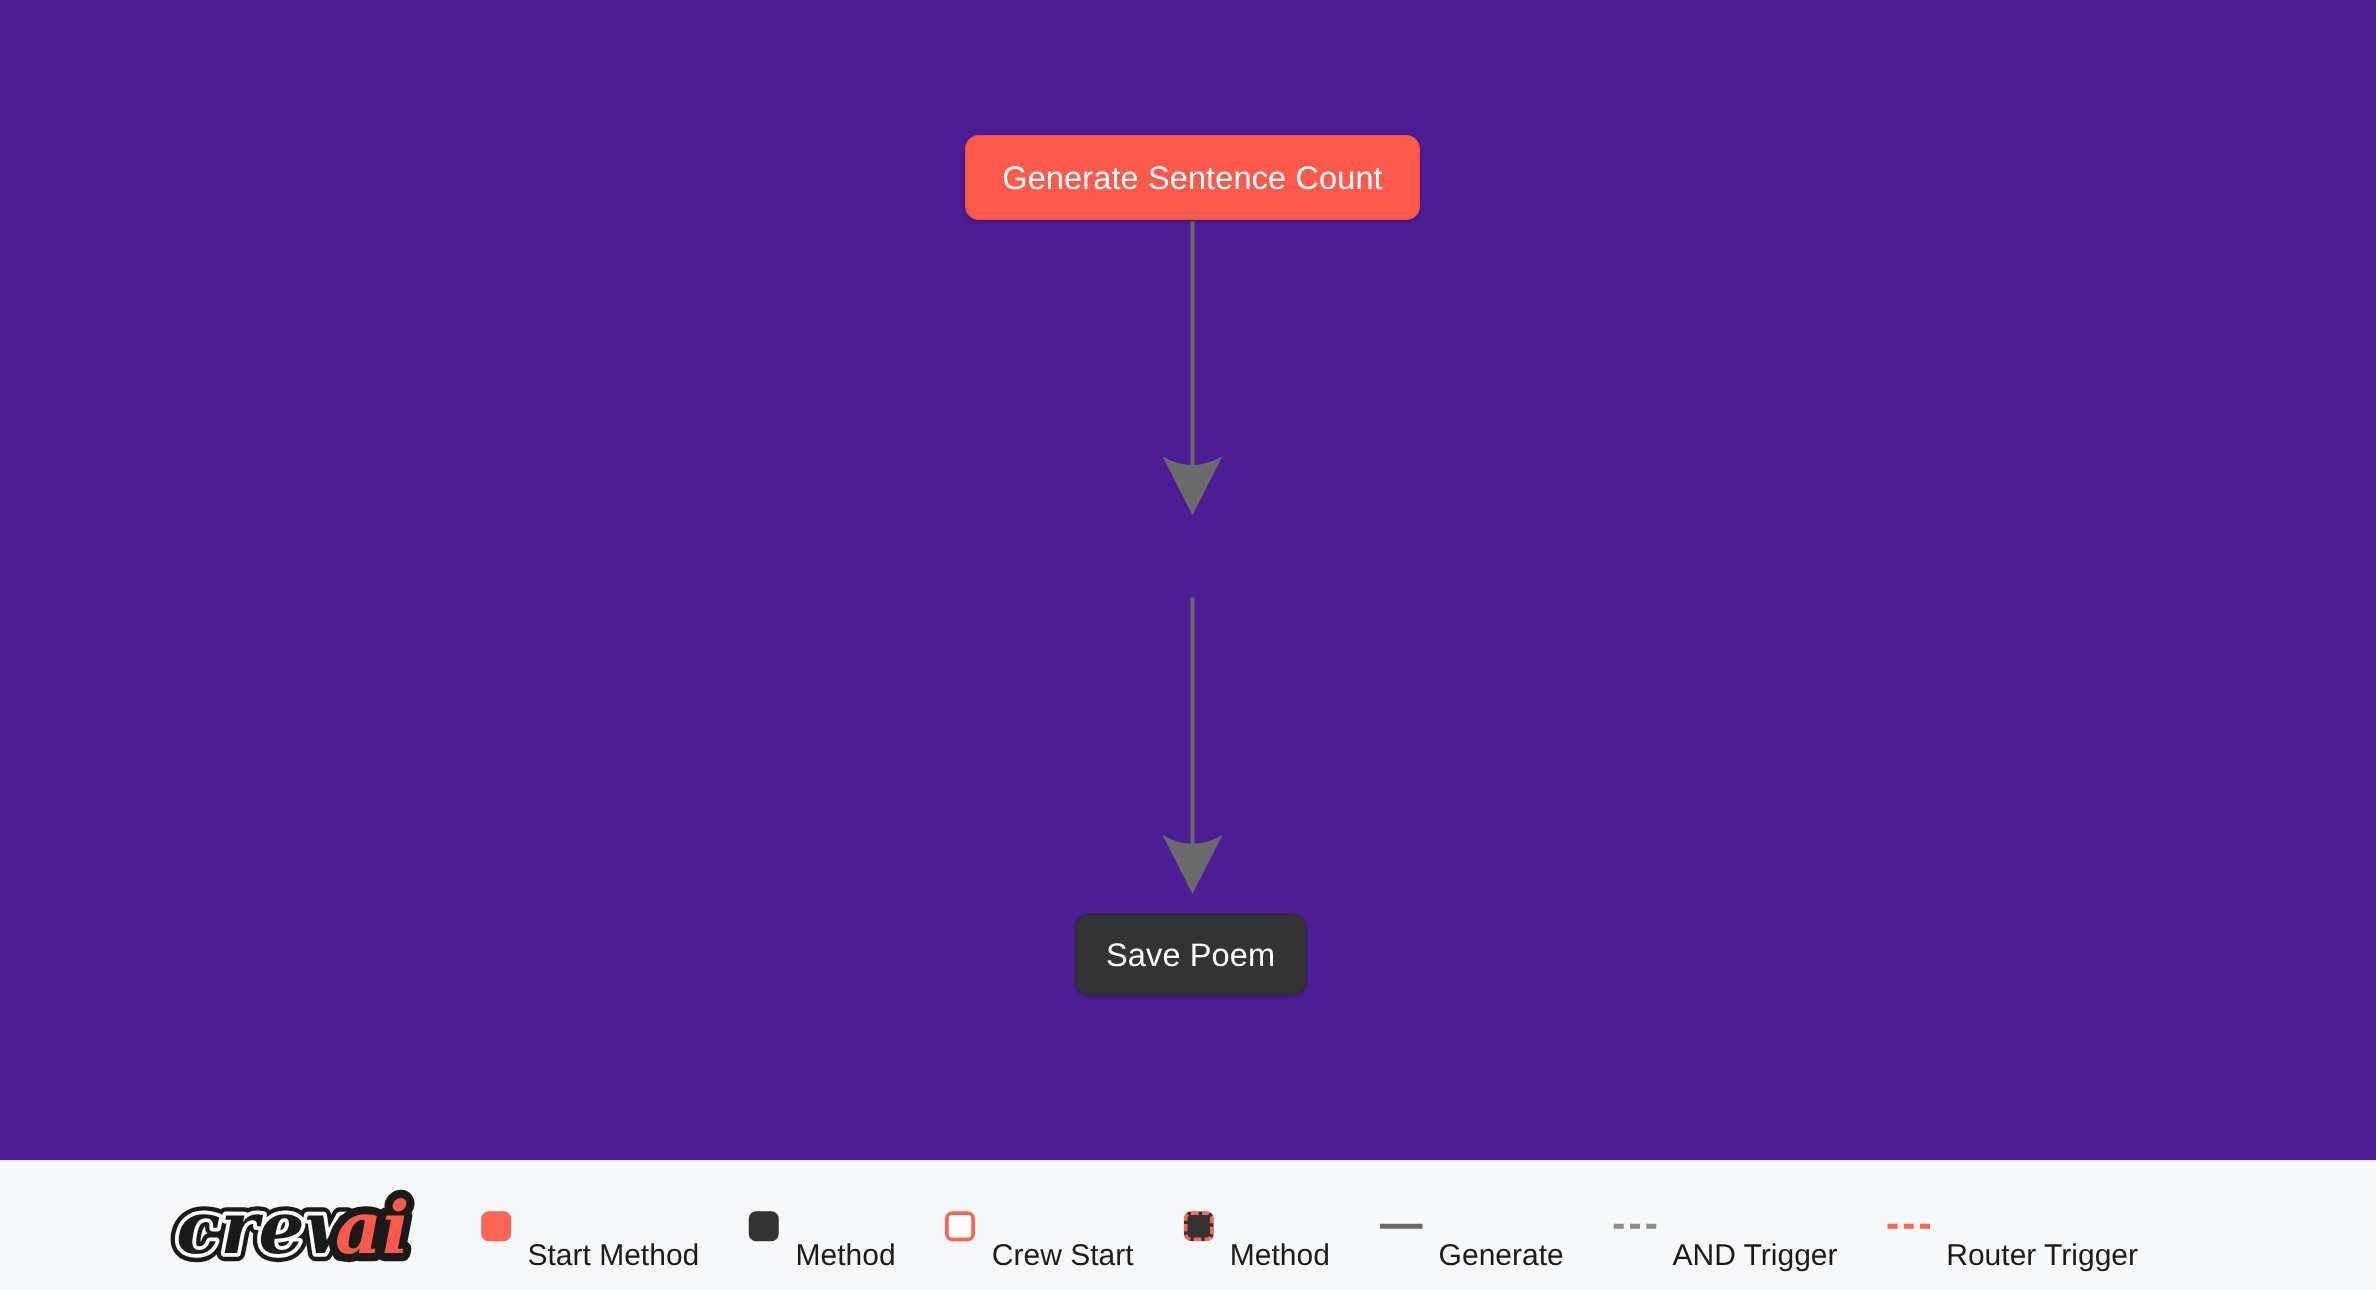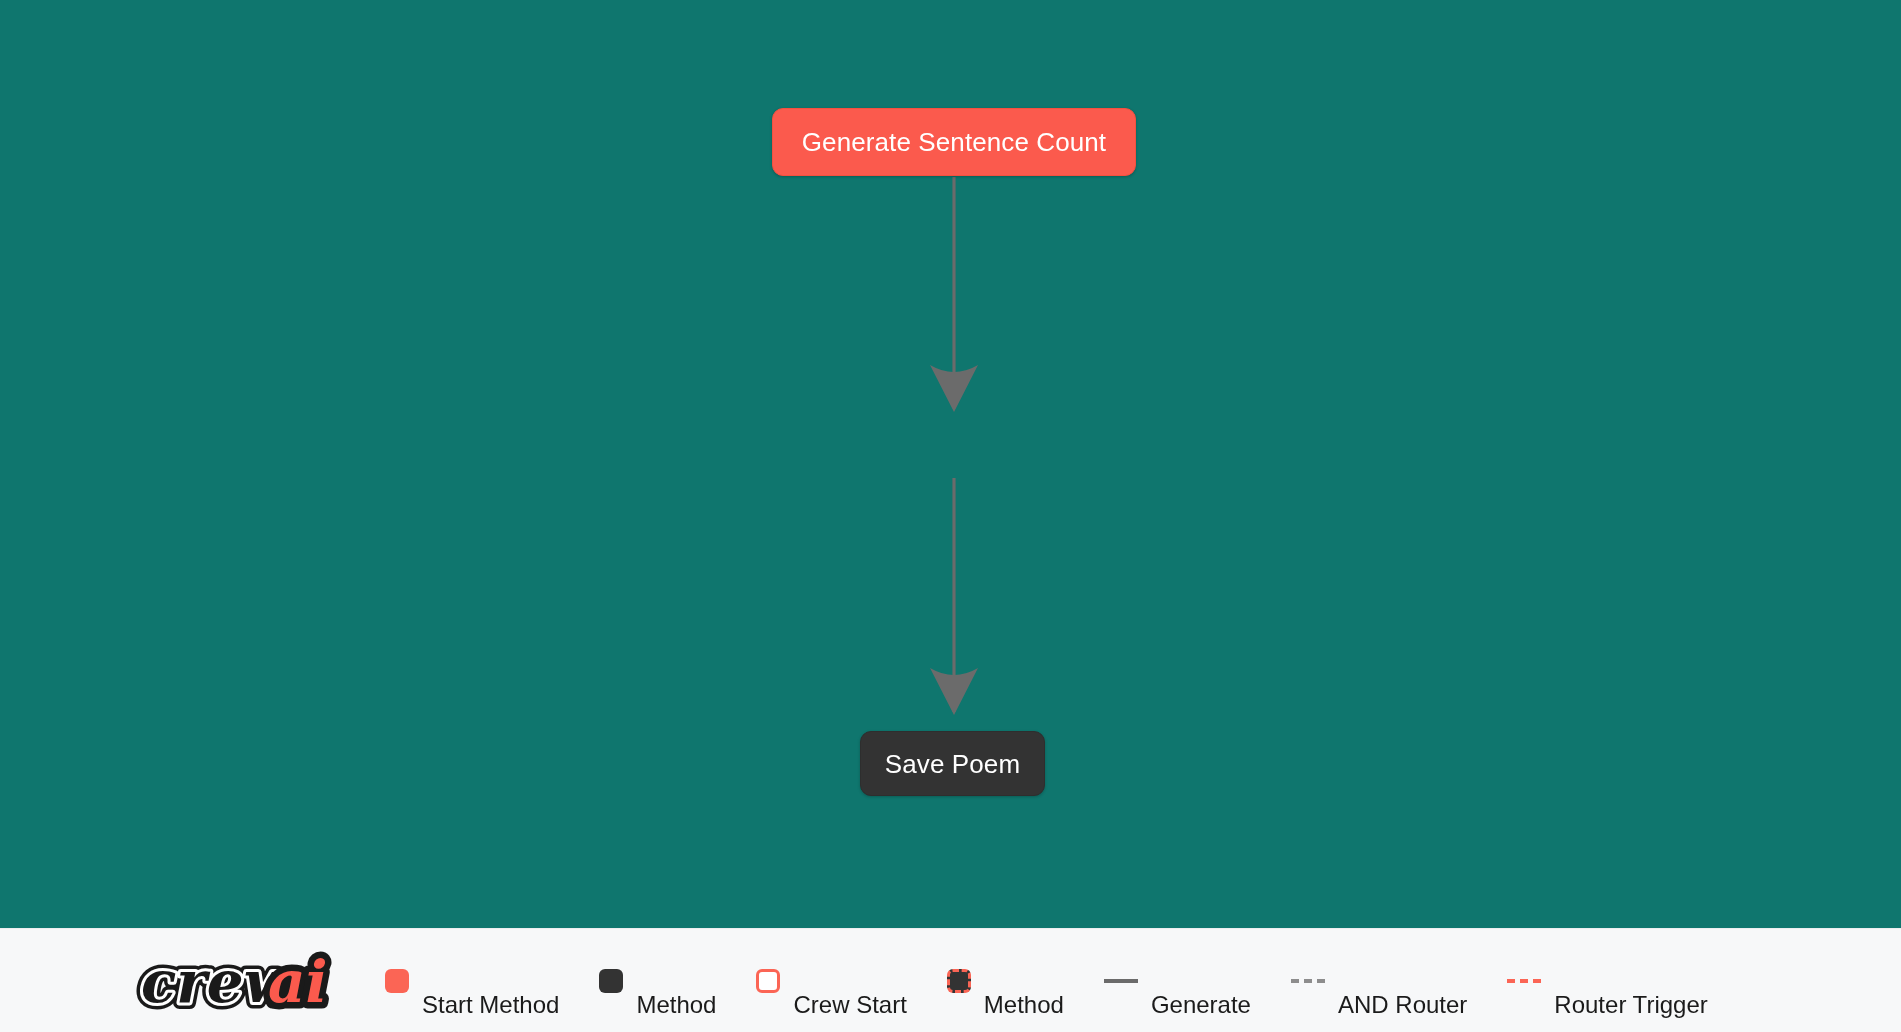--- a/index.html
+++ b/index.html
@@ -19,21 +19,21 @@
     background: #ffffff;
   }
 
   
   #flow-canvas {
     position: absolute;
     left: 0;
     top: 0;
     width: 1901px;
     height: 928px;
-    background: #0f766e;
+    background: #4c1d95;
     overflow: hidden;
   }
 
   #edge-layer {
     position: absolute;
     left: 0;
     top: 0;
     width: 1901px;
     height: 928px;
     pointer-events: none;
@@ -211,21 +211,21 @@
         <span class="legend-label">Method</span>
       </div>
 
       <div class="legend-item">
         <span class="line-swatch line-trigger"></span>
         <span class="legend-label">Generate</span>
       </div>
 
       <div class="legend-item">
         <span class="line-swatch line-and-trigger"></span>
-        <span class="legend-label">AND Router</span>
+        <span class="legend-label">AND Trigger</span>
       </div>
 
       <div class="legend-item">
         <span class="line-swatch line-router"></span>
         <span class="legend-label">Router Trigger</span>
       </div>
 
     </div>
   </div>
 

